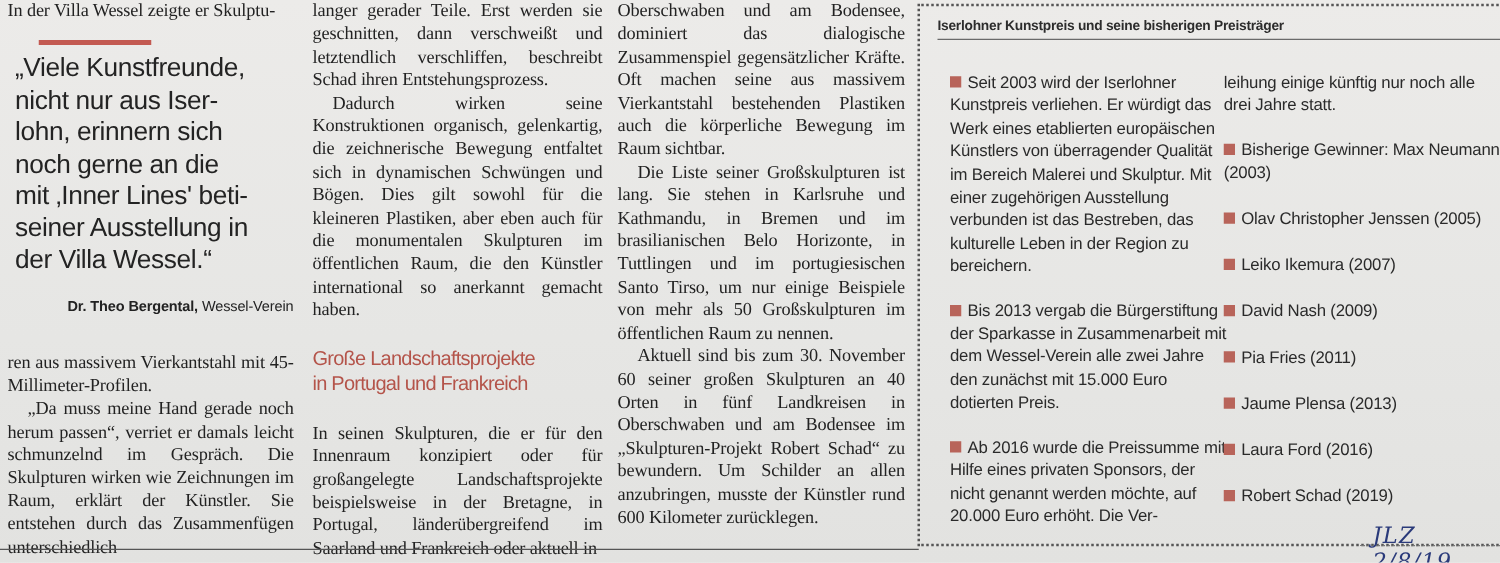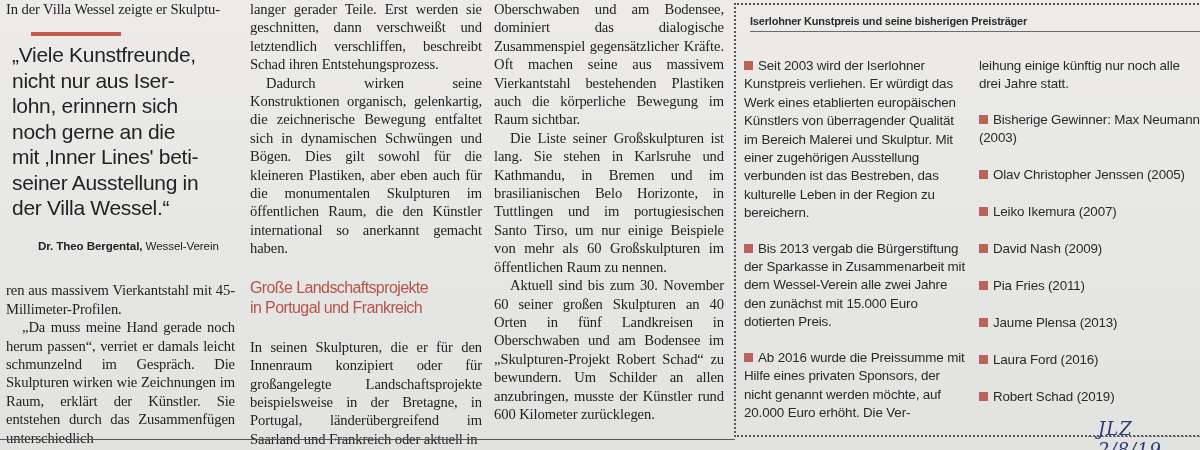--- a/index.html
+++ b/index.html
@@ -30,21 +30,21 @@
   .top-line { font-size:14.6px; line-height:18.4px; margin-top:1px; }
   .quote-rule { width:90px; height:4px; background:#c35a52; margin:14px 0 0 25px; }
   .quote {
     font-family:"Liberation Sans", "DejaVu Sans", sans-serif;
     font-size:21px; line-height:25.5px; font-weight:400;
     color:#232323; margin:6px 0 16px 6px; letter-spacing:-0.3px;
     font-stretch:condensed;
   }
   .quote-attr {
     font-family:"Liberation Sans", "DejaVu Sans", sans-serif;
-    font-size:11.6px; margin:8px 0 0 8px; color:#222;padding-left:24px;
+    font-size:11.6px; margin:8px 0 0 24px; color:#222;padding-left:24px;
   }
   .quote-attr b { font-weight:700; }
   .col1-body { margin-top:26px; }
 
   
   #col2 { left:250px; width:232px; }
   .subhead {
     font-family:"Liberation Sans", "DejaVu Sans", sans-serif;
     font-weight:400; font-size:16px; line-height:20px;
     color:#b4544a; margin:20px 0 20px 0; letter-spacing:-0.6px;
@@ -64,21 +64,21 @@
     position:absolute; left:14px; top:10px; width:450px;
     font-family:"Liberation Sans", "DejaVu Sans", sans-serif;
     font-size:11px; font-weight:700; color:#2c2c2c; letter-spacing:-0.2px;
     padding-bottom:4px; border-bottom:1px solid #6a6a6a;
   }
   .box-col {
     position:absolute; top:52px;
     font-family:"Liberation Sans", "DejaVu Sans", sans-serif;
     font-size:13.4px; line-height:18.4px; color:#2a2a2a; letter-spacing:-0.15px;
   }
-  #box-col-a { left:8px; width:222px; }
+  #box-col-a { left:24px; width:222px; }
   #box-col-b { left:243px; width:222px; }
   .box-para { margin:0 0 17px 0; }
   .bullet { display:inline-block; width:9px; height:9px; background:#b8645a; margin-right:5px; vertical-align:0px; }
   .winner { margin:0 0 18.5px 0; }
 
   .handwriting {
     position:absolute; left:1098px; top:418px;
     font-family:"DejaVu Serif", serif; font-style:italic;
     font-size:18px; color:#2a3a7a; letter-spacing:1px;
   }
@@ -116,21 +116,21 @@
     <p class="indent">Dadurch wirken seine Konstruktionen organisch, gelenkartig, die zeichnerische Bewegung entfaltet sich in dynamischen Schwüngen und Bögen. Dies gilt sowohl für die kleineren Plastiken, aber eben auch für die monumentalen Skulpturen im öffentlichen Raum, die den Künstler international so anerkannt gemacht haben.</p>
     <div class="subhead">
       <div>Große Landschaftsprojekte</div>
       <div>in Portugal und Frankreich</div>
     </div>
     <p>In seinen Skulpturen, die er für den Innenraum konzipiert oder für großangelegte Landschaftsprojekte beispielsweise in der Bretagne, in Portugal, länderübergreifend im Saarland und Frankreich oder aktuell in</p>
   </div>
 
   <div id="col3" class="col serif-text">
     <p>Oberschwaben und am Bodensee, dominiert das dialogische Zusammenspiel gegensätzlicher Kräfte. Oft machen seine aus massivem Vierkantstahl bestehenden Plastiken auch die körperliche Bewegung im Raum sichtbar.</p>
-    <p class="indent">Die Liste seiner Großskulpturen ist lang. Sie stehen in Karlsruhe und Kathmandu, in Bremen und im brasilianischen Belo Horizonte, in Tuttlingen und im portugiesischen Santo Tirso, um nur einige Beispiele von mehr als 60 Großskulpturen im öffentlichen Raum zu nennen.</p>
+    <p class="indent">Die Liste seiner Großskulpturen ist lang. Sie stehen in Karlsruhe und Kathmandu, in Bremen und im brasilianischen Belo Horizonte, in Tuttlingen und im portugiesischen Santo Tirso, um nur einige Beispiele von mehr als 50 Großskulpturen im öffentlichen Raum zu nennen.</p>
     <p class="indent">Aktuell sind bis zum 30. November 60 seiner großen Skulpturen an 40 Orten in fünf Landkreisen in Oberschwaben und am Bodensee im „Skulpturen-Projekt Robert Schad“ zu bewundern. Um Schilder an allen anzubringen, musste der Künstler rund 600 Kilometer zurücklegen.</p>
   </div>
 
   <div class="bottom-rule"></div>
 
   <div id="box">
     <div class="box-title">Iserlohner Kunstpreis und seine bisherigen Preisträger</div>
 
     <div id="box-col-a" class="box-col">
       <p class="box-para"><span class="bullet"></span><span>Seit 2003 wird der Iserlohner Kunstpreis verliehen. Er würdigt das Werk eines etablierten europäischen Künstlers von überragender Qualität im Bereich Malerei und Skulptur. Mit einer zugehörigen Ausstellung verbunden ist das Bestreben, das kulturelle Leben in der Region zu bereichern.</span></p>

